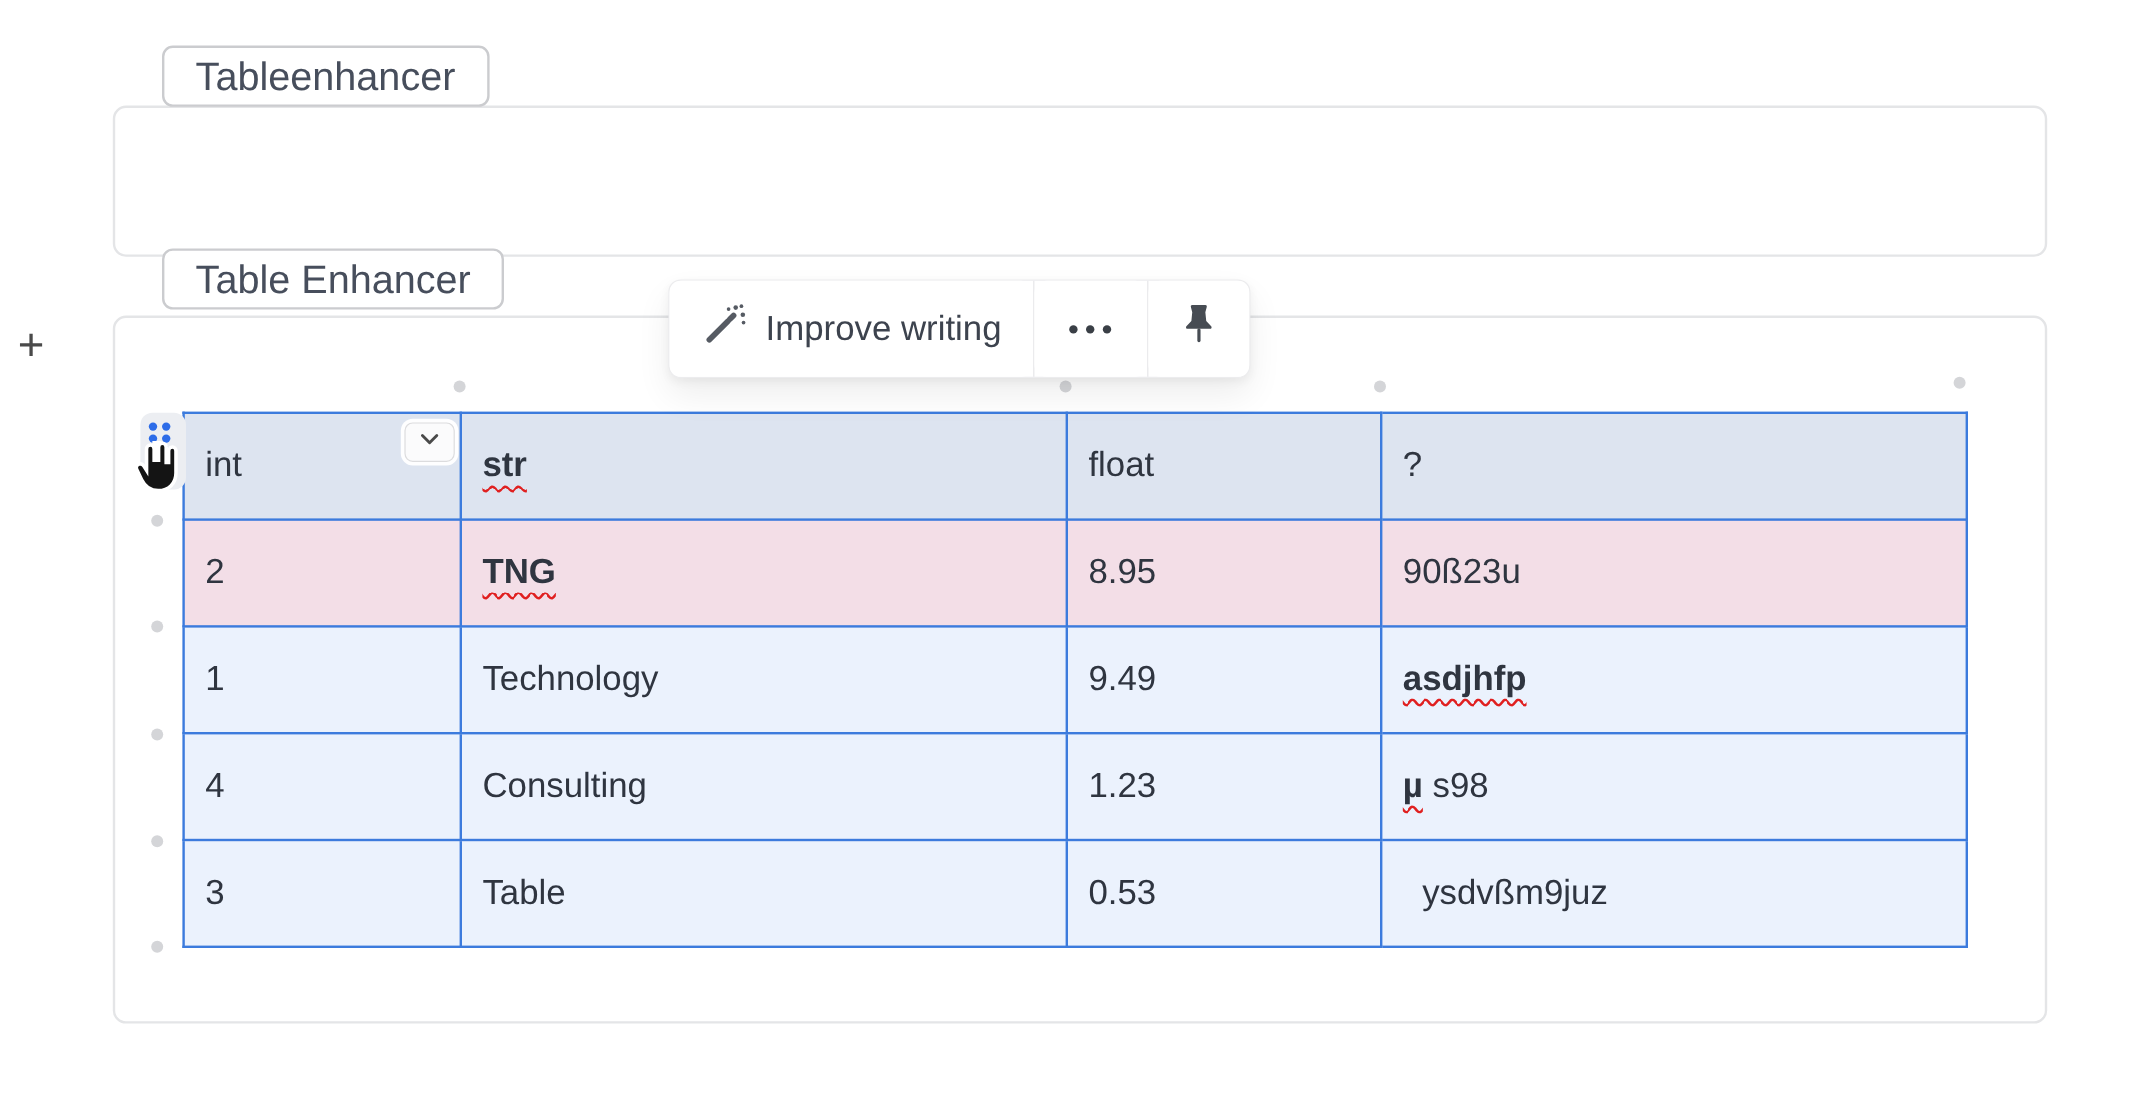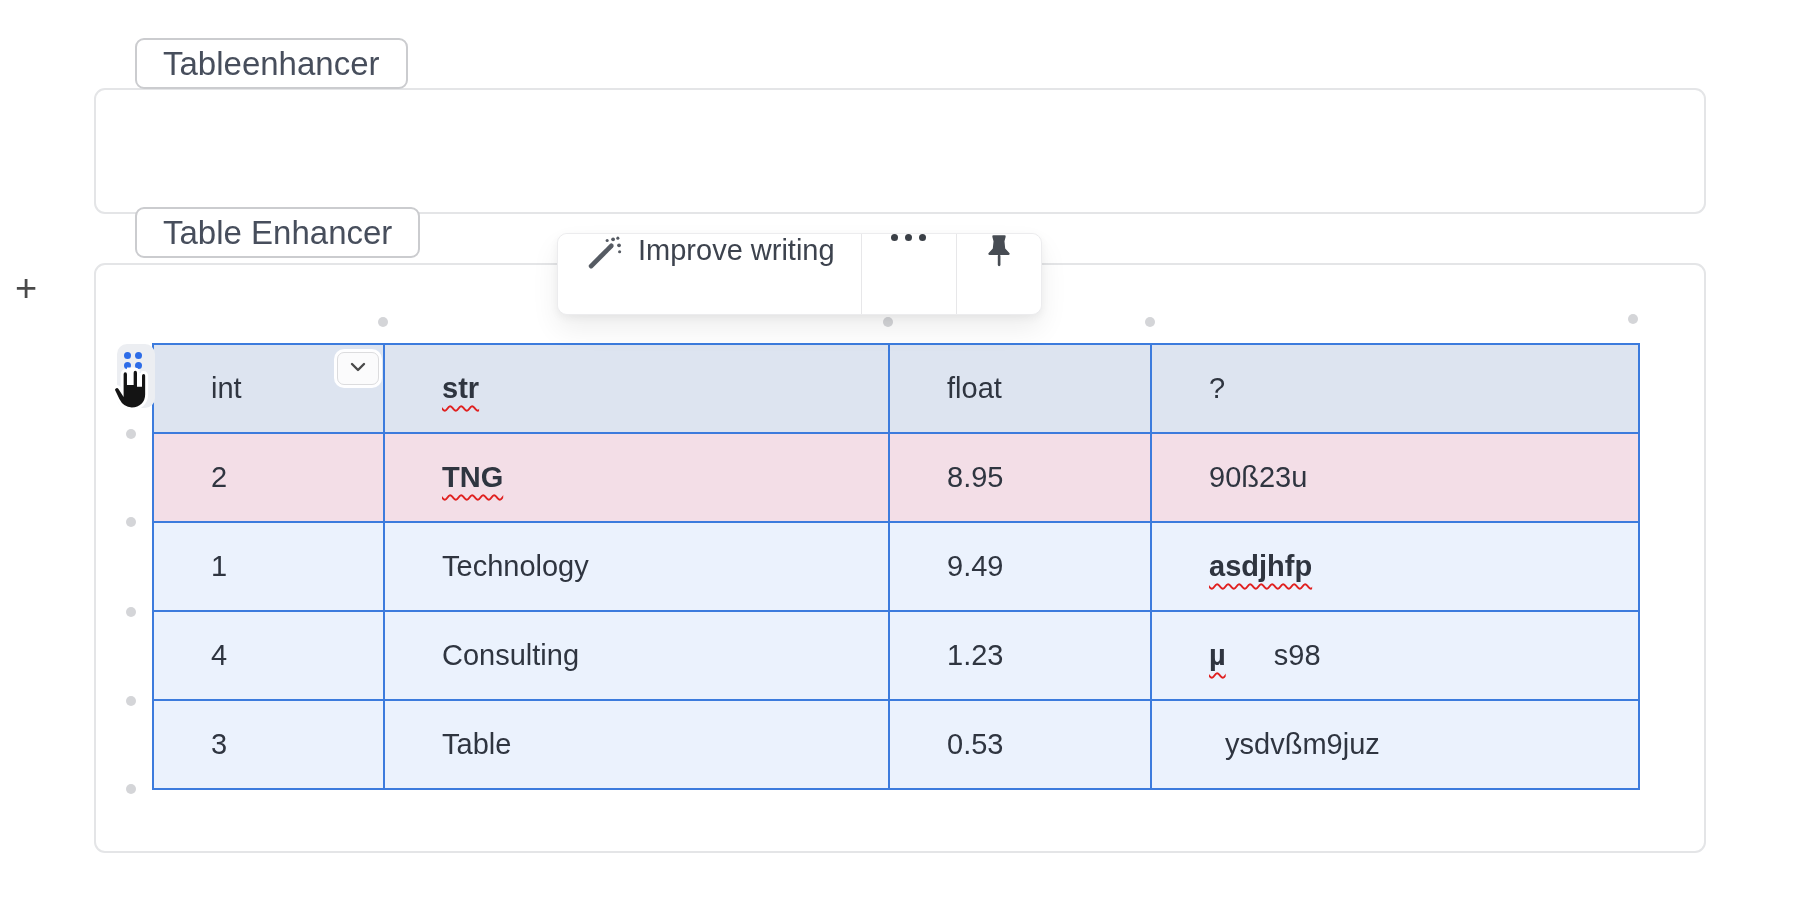--- a/index.html
+++ b/index.html
@@ -19,39 +19,39 @@
 
   
   .box { background:#fff; border:2px solid #e4e5e7; border-radius:11px; }
   .box1 { left:94px; top:88px;  width:1612px; height:126px; z-index:1; }
   .box2 { left:94px; top:263px; width:1612px; height:590px; z-index:0; }
 
   
   .toolbar { left:557px; top:233px; height:82px; display:flex; align-items:stretch; z-index:6;
              background:#fff; border:1px solid #ececee; border-radius:10px;
              box-shadow:0 14px 28px rgba(0,0,0,.07), 0 3px 8px rgba(0,0,0,.05); }
-  .tb-btn { display:flex; align-items:flex-start; gap:16px; padding:0 26px; background:#fff;
+  .tb-btn { display:flex; align-items:center; gap:16px; padding:0 26px; background:#fff;
             border:none; font-size:29px; color:#3d434e; cursor:pointer; border-radius:10px;
             font-family:inherit; white-space:nowrap; }
   .tb-div { width:1px; background:#e7e7e9; }
   .tb-more { width:94px; justify-content:center; gap:7px; padding:0; }
   .dot3 { width:7px; height:7px; border-radius:50%; background:#3a3f46; display:inline-block; }
   .tb-pin { width:84px; justify-content:center; padding:0; }
 
   
   .tbl-wrap { left:152px; top:343px; z-index:2; }
   table { border-collapse:collapse; table-layout:fixed; }
   col.c0{width:231px} col.c1{width:505px} col.c2{width:262px} col.c3{width:488px}
   th, td { border:2px solid var(--table-border,#3c7bdd); height:89px; padding:0 0 0 17px;
            font-size:29px; font-weight:400; text-align:left; vertical-align:middle;
            color:#2f3540; cursor:text; }
   thead th { background:var(--header-bg,#dde4f0); }
   tr.pink td { background:var(--pink-row-bg,#f3dee7); }
   tr.blue td { background:var(--blue-row-bg,#ebf2fd); }
-  td span, th span { white-space:pre;margin-left:40px; }
+  td span, th span { white-space:pre; }
   .sq { text-decoration-line:underline; text-decoration-style:wavy;
         text-decoration-color:var(--squiggle,#e02020); text-decoration-thickness:2px;
         text-underline-offset:7px; text-decoration-skip-ink:none;font-weight:bold; }
 
   
   .col-dd { left:337px; top:352px; width:42px; height:33px; background:#fbfbfc;
             border:1px solid #dcdcde; border-radius:7px; box-shadow:0 0 0 3px rgba(255,255,255,.95);
             display:flex; align-items:center; justify-content:center; cursor:pointer; z-index:4; }
 
   

